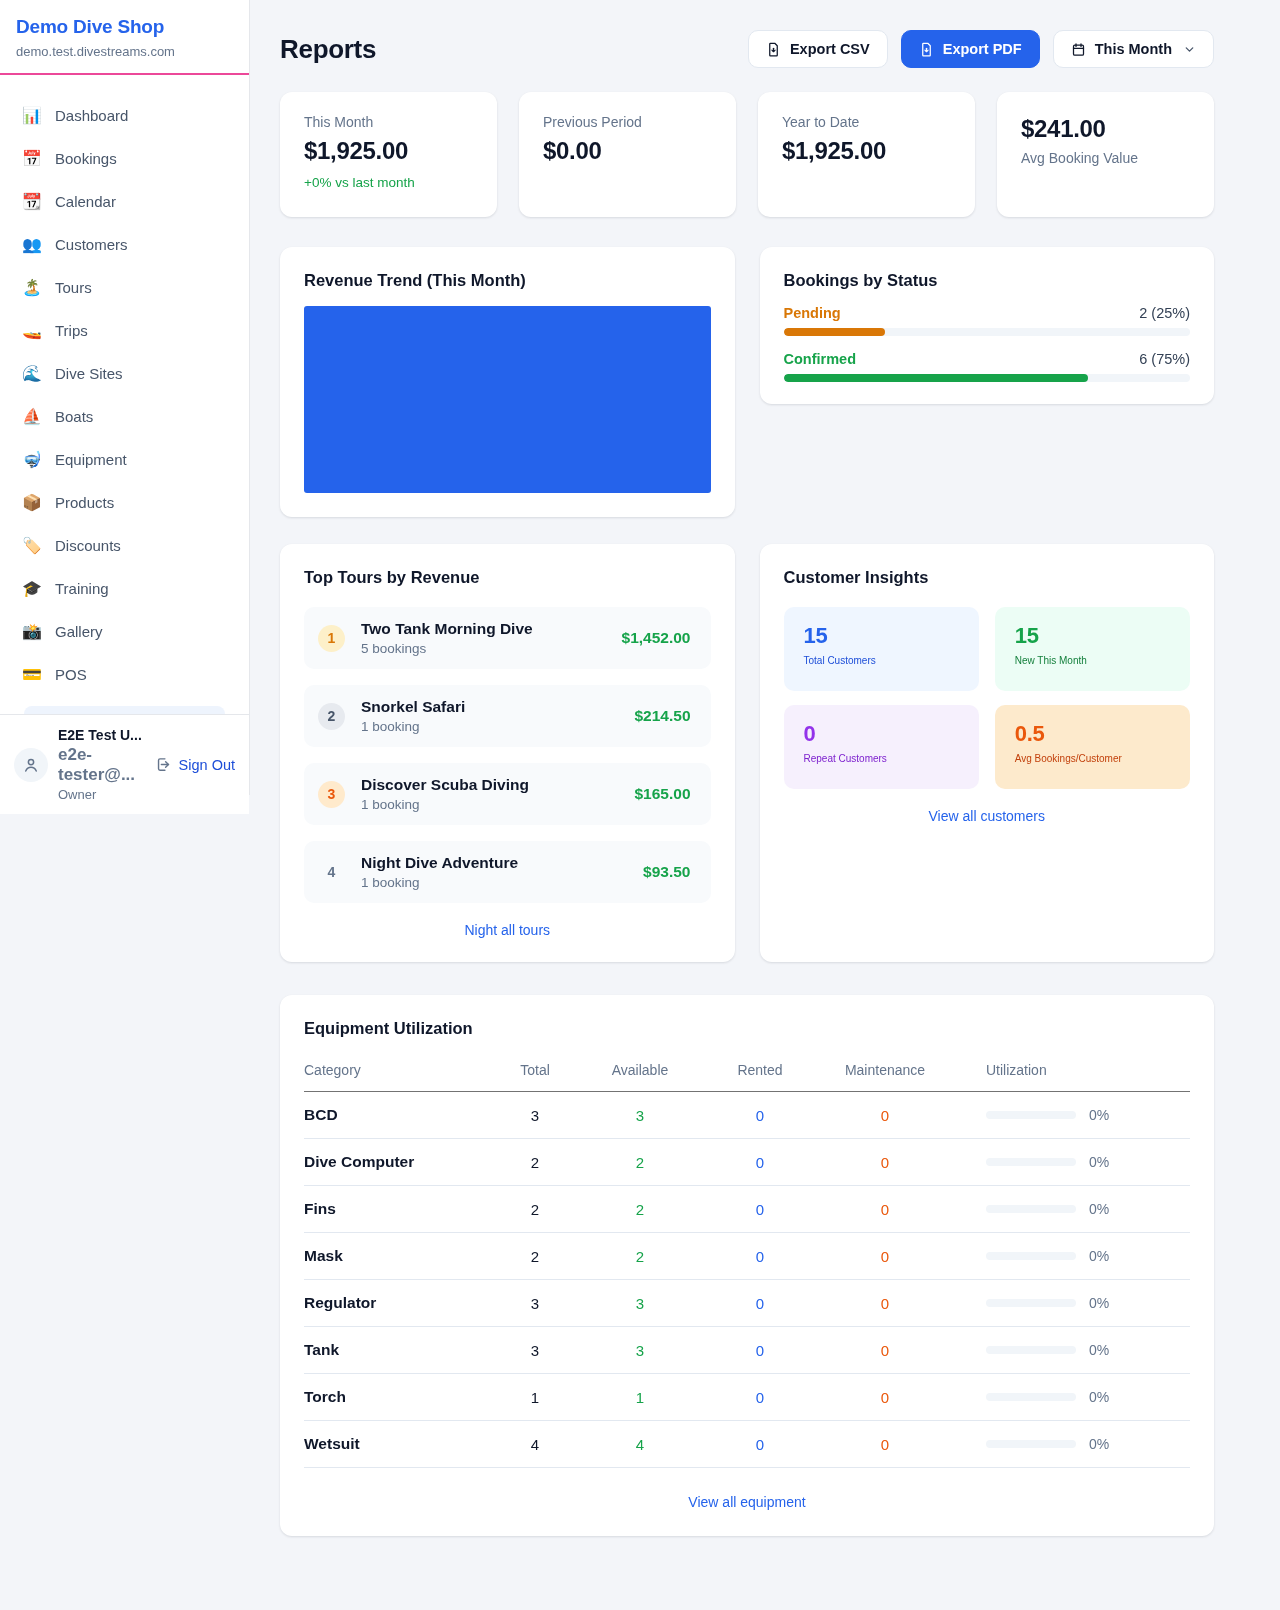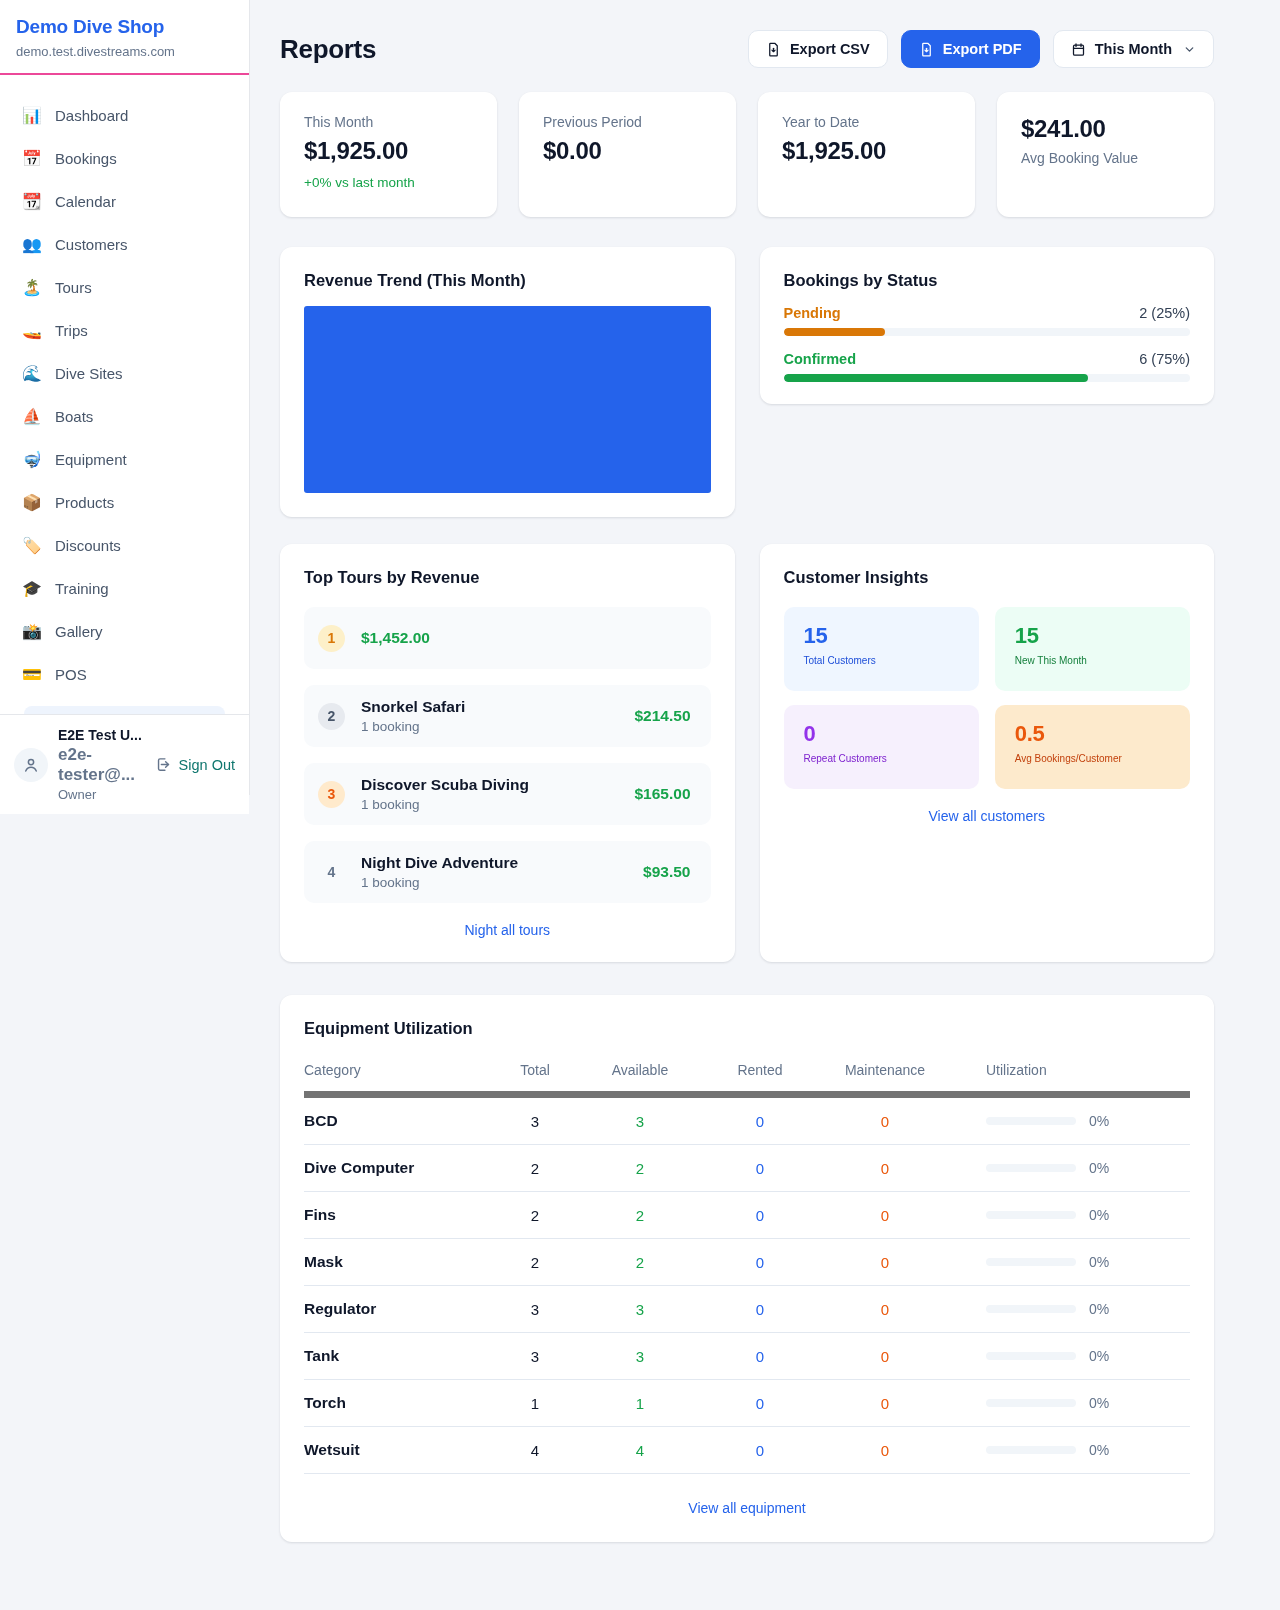--- a/index.html
+++ b/index.html
@@ -37,21 +37,21 @@
     padding:12px 14px; display:flex; align-items:center; gap:10px;
   }
   .avatar {
     width:34px; height:34px; border-radius:50%; background:#f1f5f9;
     display:flex; align-items:center; justify-content:center; flex:0 0 34px;
   }
   .user-lines { flex:1; min-width:0; }
   .user-name { font-size:14px; font-weight:700; color:#0f172a; }
   .user-email { font-size:17px; color:#64748b; margin-top:2px;font-weight:bold; }
   .user-role { font-size:13px; color:#64748b; margin-top:2px; }
-  .signout { display:flex; align-items:center; gap:7px; color:#0f766e; font-size:14.5px; cursor:pointer; white-space:nowrap; }
+  .signout { display:flex; align-items:center; gap:7px; color:#1d4ed8; font-size:14.5px; cursor:pointer; white-space:nowrap; }
   
   .main { position:absolute; left:280px; top:0; width:934px; }
   .page-header { display:flex; align-items:center; justify-content:space-between; margin-top:30px; }
   .page-title { font-size:26px; font-weight:800; letter-spacing:-.3px; }
   .header-actions { display:flex; gap:13px; }
   .btn {
     display:flex; align-items:center; gap:9px; height:38px; padding:0 17px;
     border-radius:10px; font-size:14.5px; font-weight:600; cursor:pointer;
     background:#fff; border:1px solid #e2e8f0; color:#0f172a;
   }
@@ -116,21 +116,21 @@
   .tile.green  { background:#ecfdf5; } .tile.green .tile-value{color:#16a34a;} .tile.green .tile-label{color:#15803d;}
   .tile.purple { background:#f6f0fd; } .tile.purple .tile-value{color:#9333ea;} .tile.purple .tile-label{color:#7e22ce;}
   .tile.orange { background:#fdeacc; } .tile.orange .tile-value{color:#ea580c;} .tile.orange .tile-label{color:#c2410c;}
   
   .equip-card { margin-top:33px; padding:24px 24px 26px; }
   .etable { margin-top:16px; }
   .erow {
     display:grid; grid-template-columns:1fr 90px 120px 120px 130px 240px;
     align-items:center;
   }
-  .erow.head { color:#64748b; font-size:14px; padding:8px 0 13px; border-bottom:7px solid #737373; }
+  .erow.head { color:#64748b; font-size:14px; padding:8px 0 13px; border-bottom:1px solid #737373; }
   .erow.body { font-size:15px; padding:14px 0; border-bottom:1px solid #e2e8f0; }
   .ecat { font-size:15.5px; font-weight:600; color:#0f172a; }
   .c { text-align:center; }
   .ucell { padding-left:36px; display:flex; align-items:center; gap:13px; }
   .val-available { color:#16a34a; }
   .val-rented { color:#2563eb; }
   .val-maintenance { color:#ea580c; }
   .ubar { width:90px; height:8px; background:#f1f5f9; border-radius:99px; overflow:hidden; }
   .ubar .fill { background:#2563eb; }
   .upct { font-size:14px; color:#64748b; }
@@ -307,20 +307,24 @@
       </div>
     </div>
   </div>
 
   <div class="row3">
     <div class="card tours-card">
       <div class="card-title">Top Tours by Revenue</div>
       <div class="tour-list">
         <div class="tour-row">
           <span class="badge amber">1</span>
+          <span class="tour-info">
+              <span class="tour-name" style="display:block">Two Tank Morning Dive</span>
+              <span class="tour-sub" style="display:block">5 bookings</span>
+            </span>
           <span class="tour-amount">$1,452.00</span>
         </div>
         <div class="tour-row">
           <span class="badge gray">2</span>
           <span class="tour-info">
               <span class="tour-name" style="display:block">Snorkel Safari</span>
               <span class="tour-sub" style="display:block">1 booking</span>
             </span>
           <span class="tour-amount">$214.50</span>
         </div>

